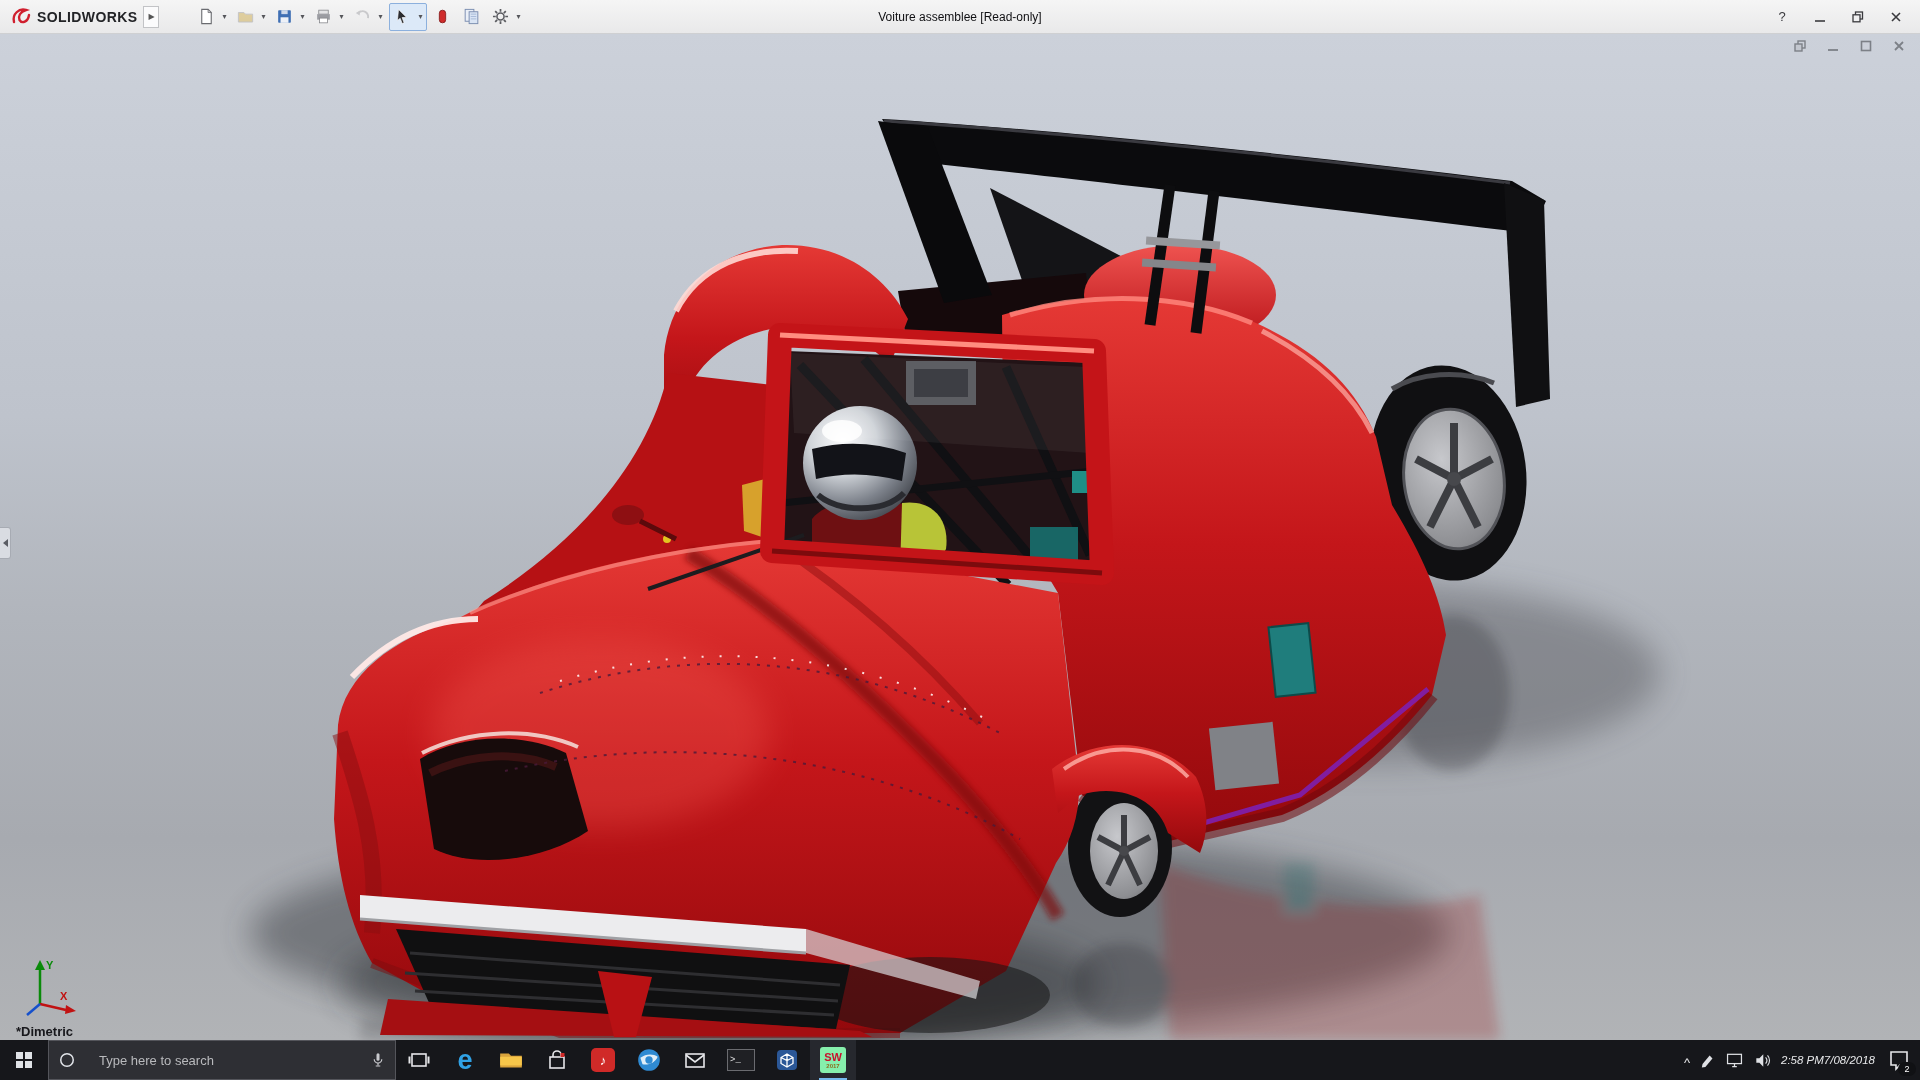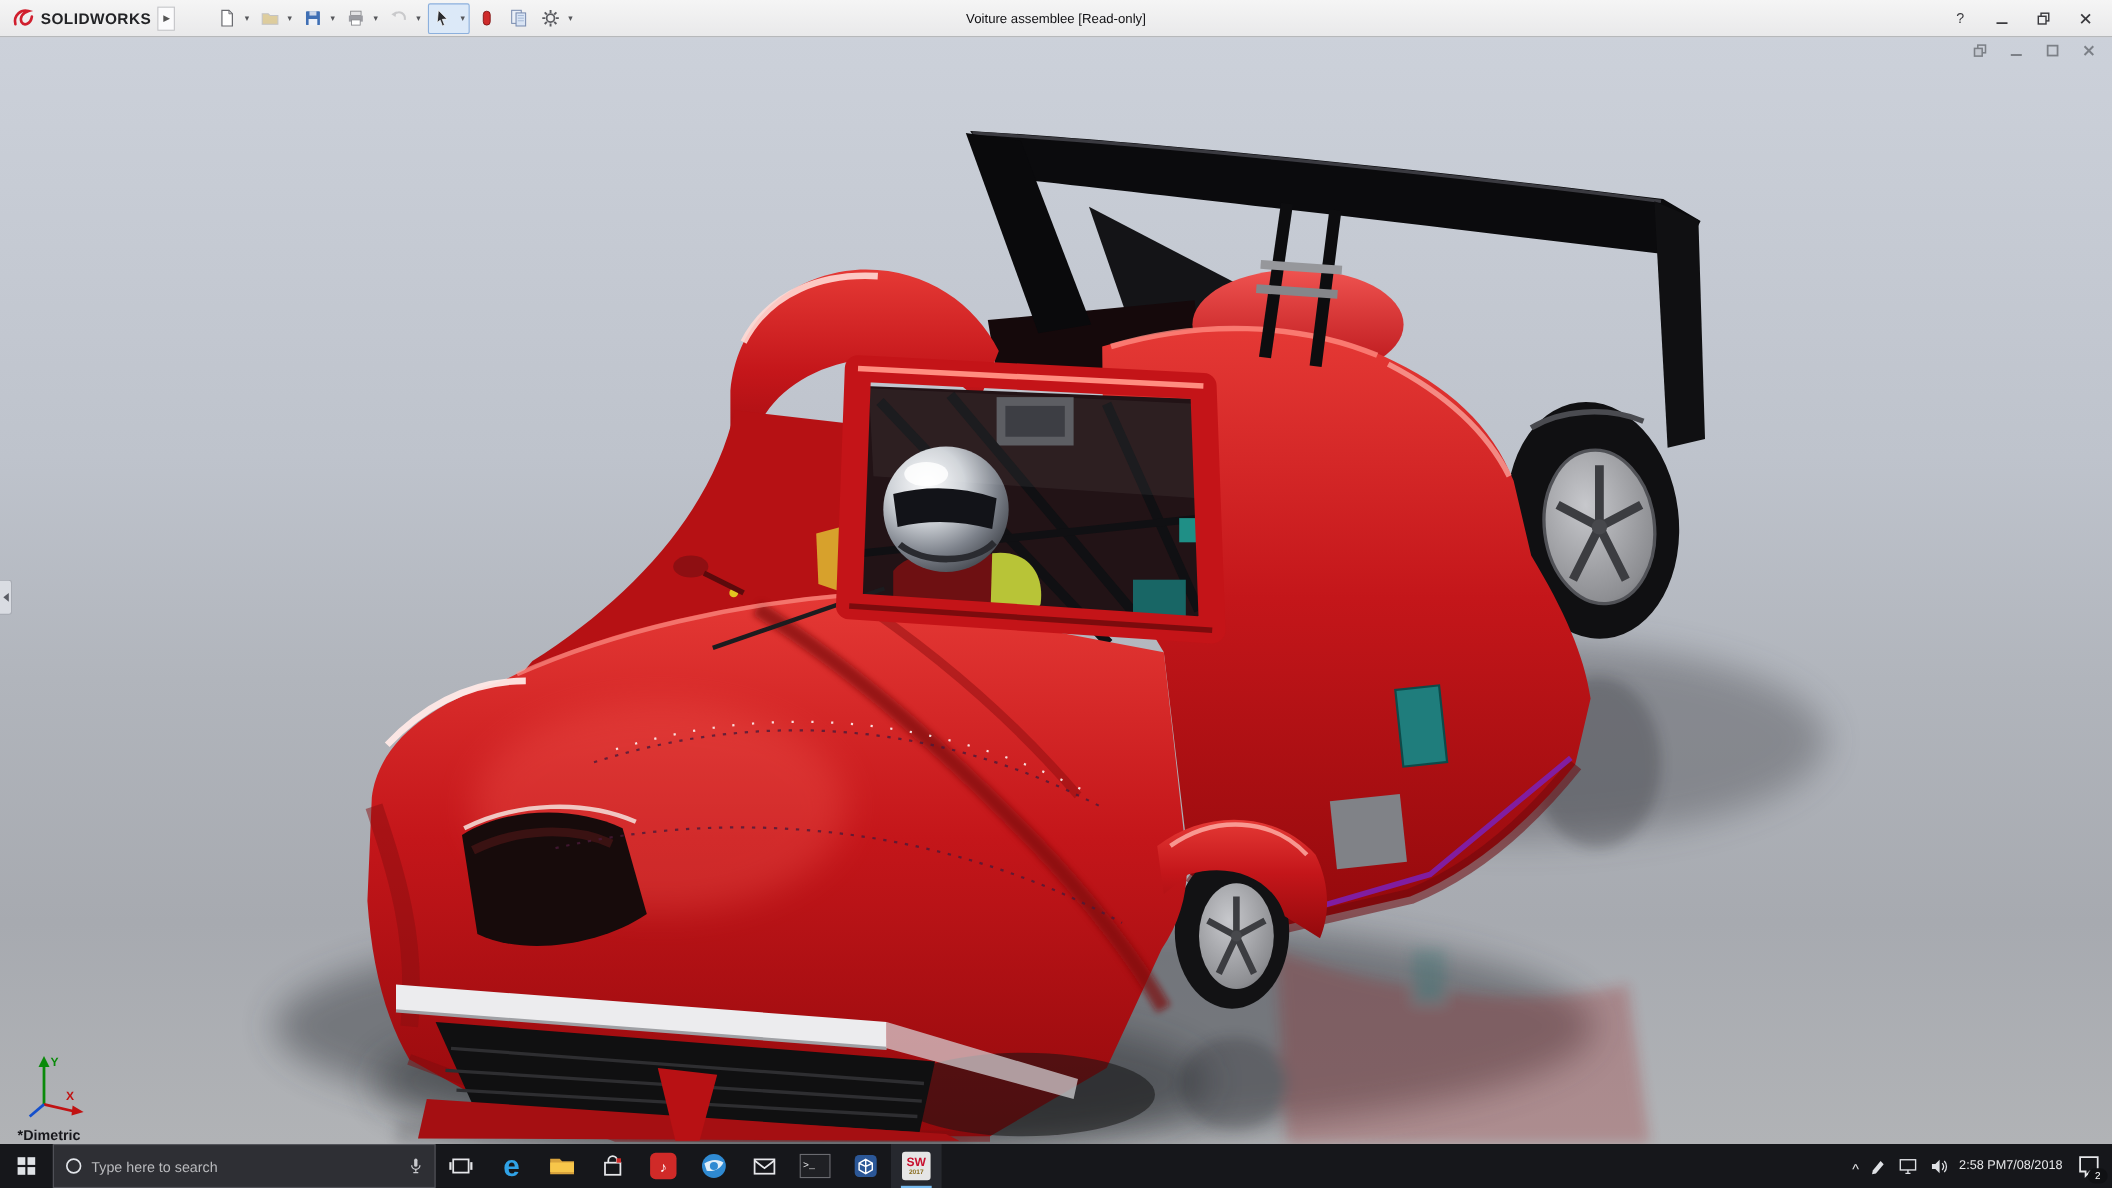--- a/index.html
+++ b/index.html
@@ -40,43 +40,43 @@
                  border-right:5px solid #5a5d64;}
   .dimetric{position:absolute;left:16px;bottom:1px;font-size:13px;font-weight:bold;color:#17171b;margin-top:20px;}
   .triad{position:absolute;left:10px;bottom:18px;}
 
   
   .taskbar{position:absolute;left:0;right:0;bottom:0;height:40px;background:#16171b;
            display:flex;align-items:stretch;z-index:40;}
   .tb-start{width:48px;border:none;background:transparent;display:flex;align-items:center;
             justify-content:center;padding:0;}
   .searchbox{width:330px;background:#2e2f34;border:1px solid #54555b;display:flex;align-items:center;
-             gap:4px;padding:0 8px;}
+             gap:20px;padding:0 8px;}
   .searchbox input{flex:1;background:transparent;border:none;outline:none;color:#cfcfd2;font-size:13px;
                    font-family:"Liberation Sans",sans-serif;}
   .searchbox input::placeholder{color:#b9babd;}
   .app{width:46px;border:none;background:transparent;display:flex;align-items:center;
        justify-content:center;padding:0;position:relative;}
   .app.running{background:#26282e;}
   .app.running::after{content:"";position:absolute;left:9px;right:9px;bottom:0;height:2px;background:#76b9ed;}
   .edge-e{font-size:27px;font-weight:bold;color:#30a2e6;line-height:1;}
   .console-box{width:24px;height:20px;background:#1f2024;border:1px solid #6a6b70;color:#e8e8ea;
                font-family:"Liberation Mono",monospace;font-size:9px;display:flex;align-items:center;
                justify-content:flex-start;padding-left:2px;}
   .redapp{width:24px;height:24px;border-radius:5px;background:#d02a28;color:#fff;font-size:13px;
           display:flex;align-items:center;justify-content:center;}
-  .swicon{width:26px;height:26px;border-radius:3px;background:#e5e5e5;display:flex;flex-direction:column;
+  .swicon{width:26px;height:26px;border-radius:3px;background:#86efac;display:flex;flex-direction:column;
           align-items:center;justify-content:center;line-height:1;}
   .swicon .sw{color:#c8102e;font-weight:bold;font-size:11px;}
   .swicon .yr{color:#8a6d1f;font-size:6px;font-weight:bold;}
   .tray{margin-left:auto;display:flex;align-items:center;gap:9px;padding-right:6px;}
   .tray button{border:none;background:transparent;padding:0;display:flex;align-items:center;
                justify-content:center;color:#e7e8ea;}
   .chev{font-size:13px;color:#e7e8ea;line-height:1;transform:translateY(2px);}
-  .clock{font-size:11.5px;line-height:13px;color:#fff;text-align:center;}
+  .clock{font-size:11.5px;line-height:13px;color:#fff;text-align:center;font-style:italic;}
   .action{position:relative;width:30px;height:30px;}
   .badge{position:absolute;right:-2px;bottom:-1px;min-width:14px;height:14px;border-radius:8px;
          background:#101114;color:#fff;font-size:9px;display:flex;align-items:center;
          justify-content:center;padding:0 2px;}
 </style>
 </head>
 <body>
 
 <div class="screen">
 

